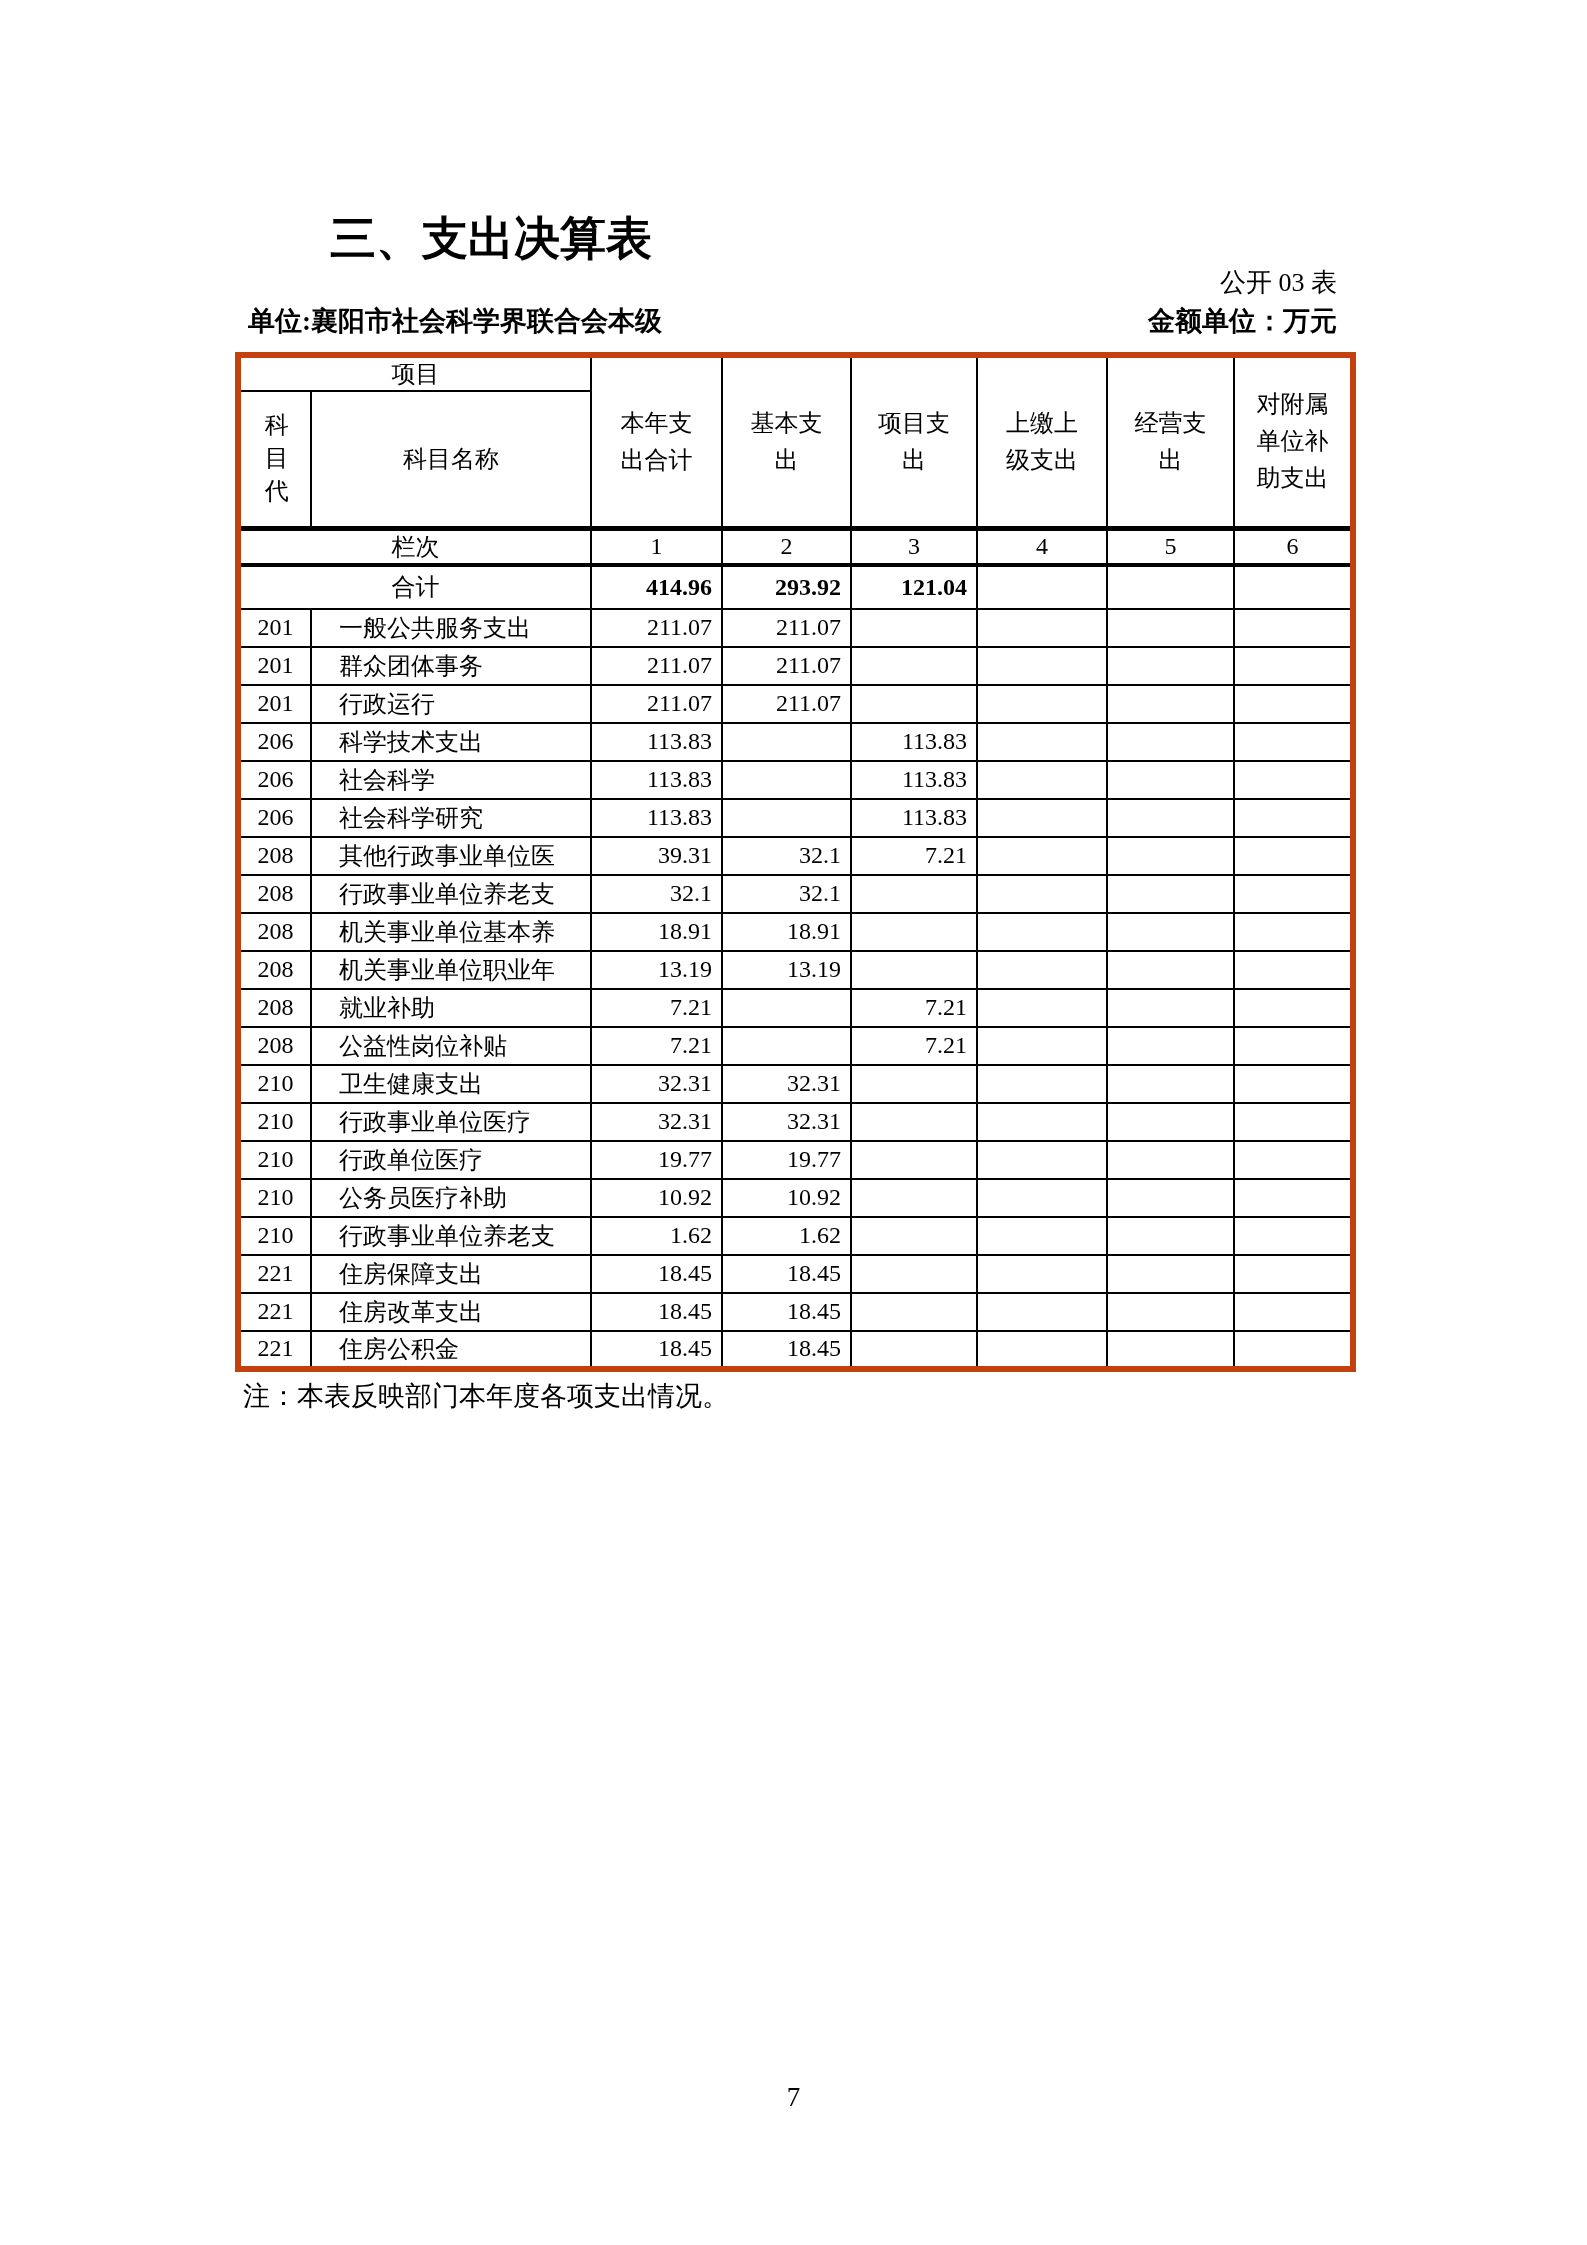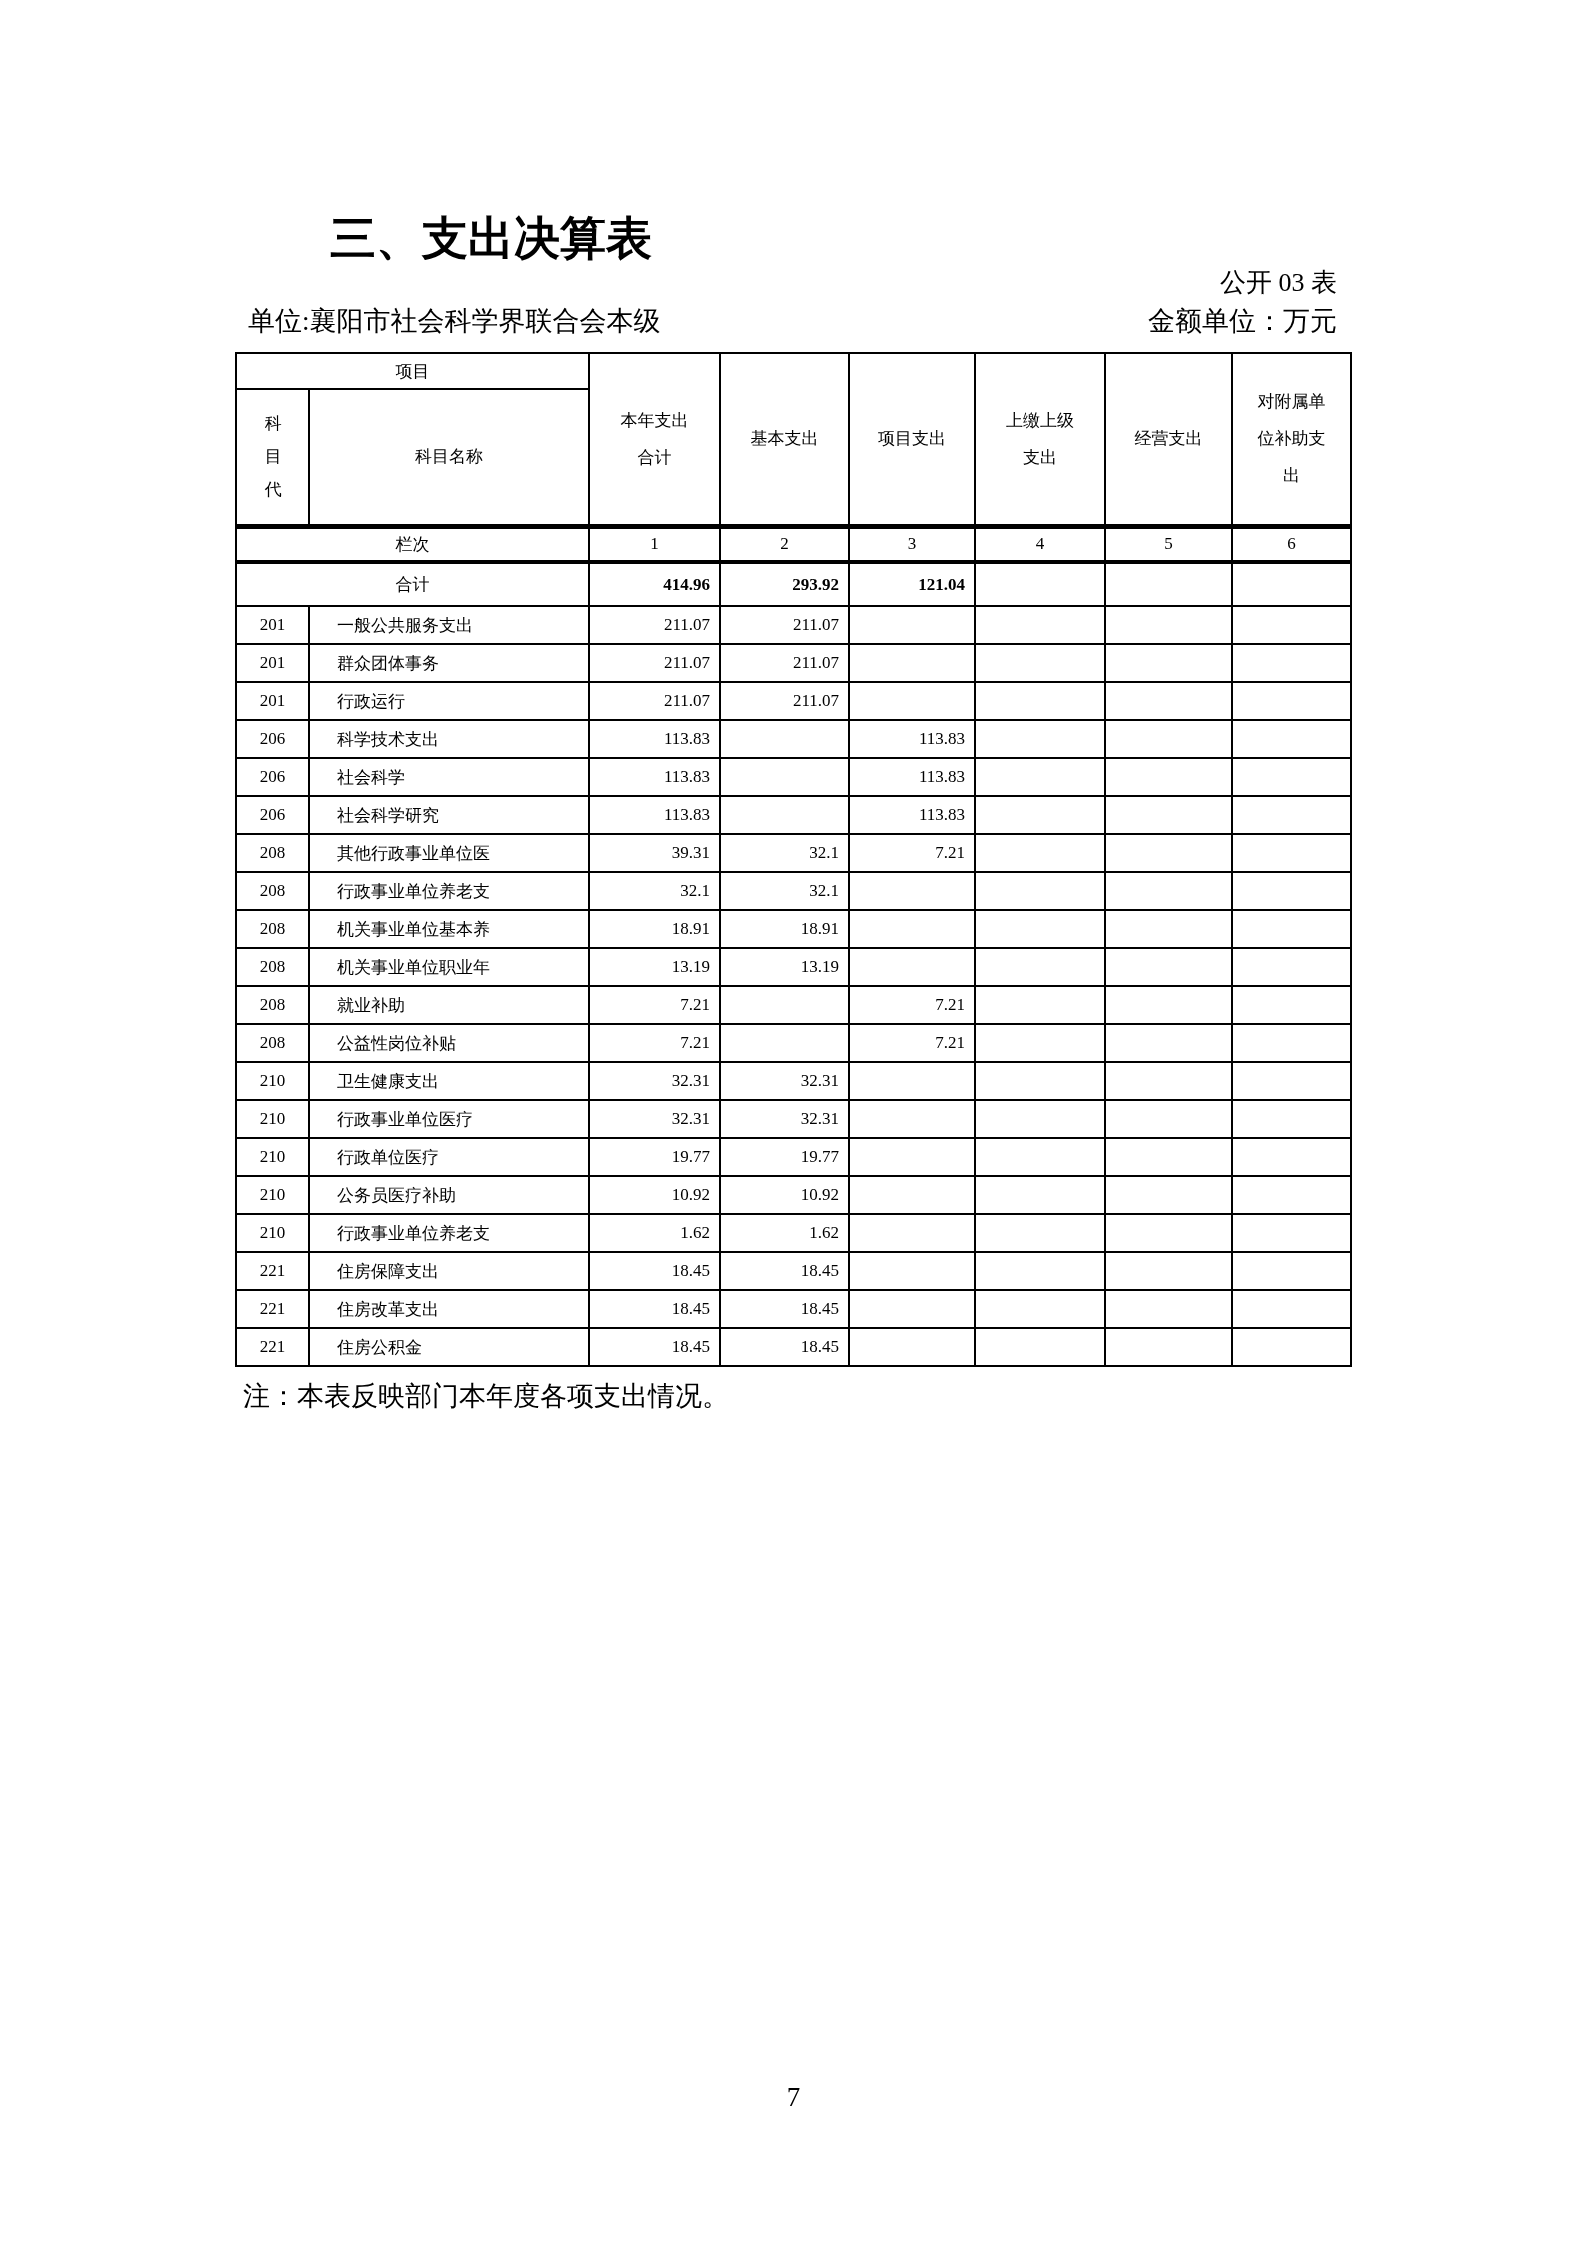--- a/index.html
+++ b/index.html
@@ -18,28 +18,28 @@
     font-weight:bold; font-size:46px; line-height:1.1;
     letter-spacing:0px; white-space:nowrap;text-align:right;
   }
   .table-code-line {
     position:absolute; top:266px; left:235px; right:250px;
     font-size:26px; line-height:1.3; text-align:right; white-space:nowrap;
   }
   .meta-line {
     position:absolute; top:304px; left:248px; right:250px;
     font-size:27px; line-height:1.3;
-    display:flex; justify-content:space-between; white-space:nowrap;
+    display:flex; justify-content:space-between; white-space:nowrap;font-weight:bold;
   }
   table.fin-table {
     position:absolute; left:235px; top:352px; width:1115px;
     border-collapse:collapse; table-layout:fixed;
     background:#ffffff;
-    border:1px solid #c2410c;
-    font-size:17px;
+    border:6px solid #c2410c;
+    font-size:24px;
   }
   .fin-table td {
     border:2px solid #000;
     overflow:hidden;
     vertical-align:middle;
     text-align:center;
   }
   tr.hdr-project-row td { height:36px; }
   tr.hdr-subject-row td { height:137px; }
   td.hdr-col-cell { height:173px; }

